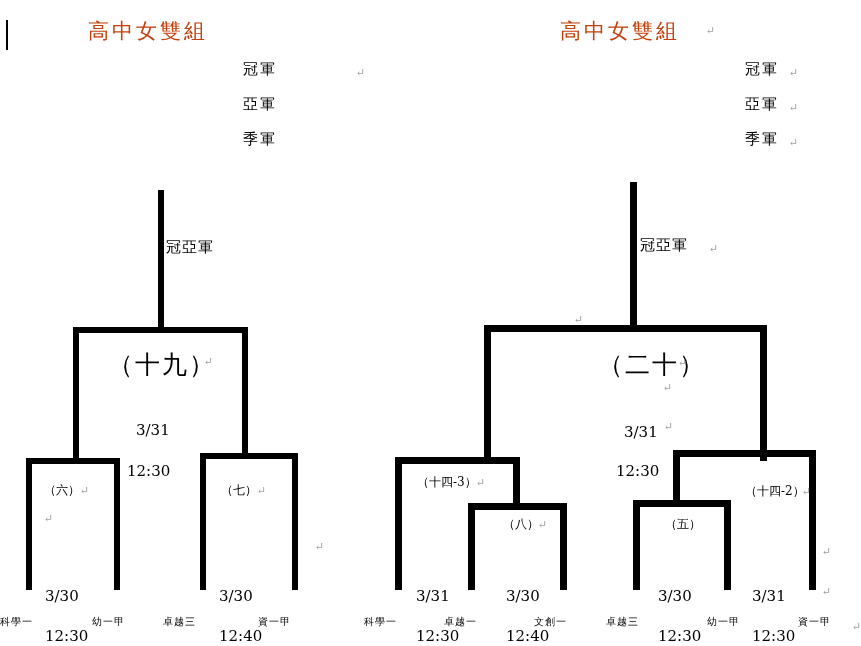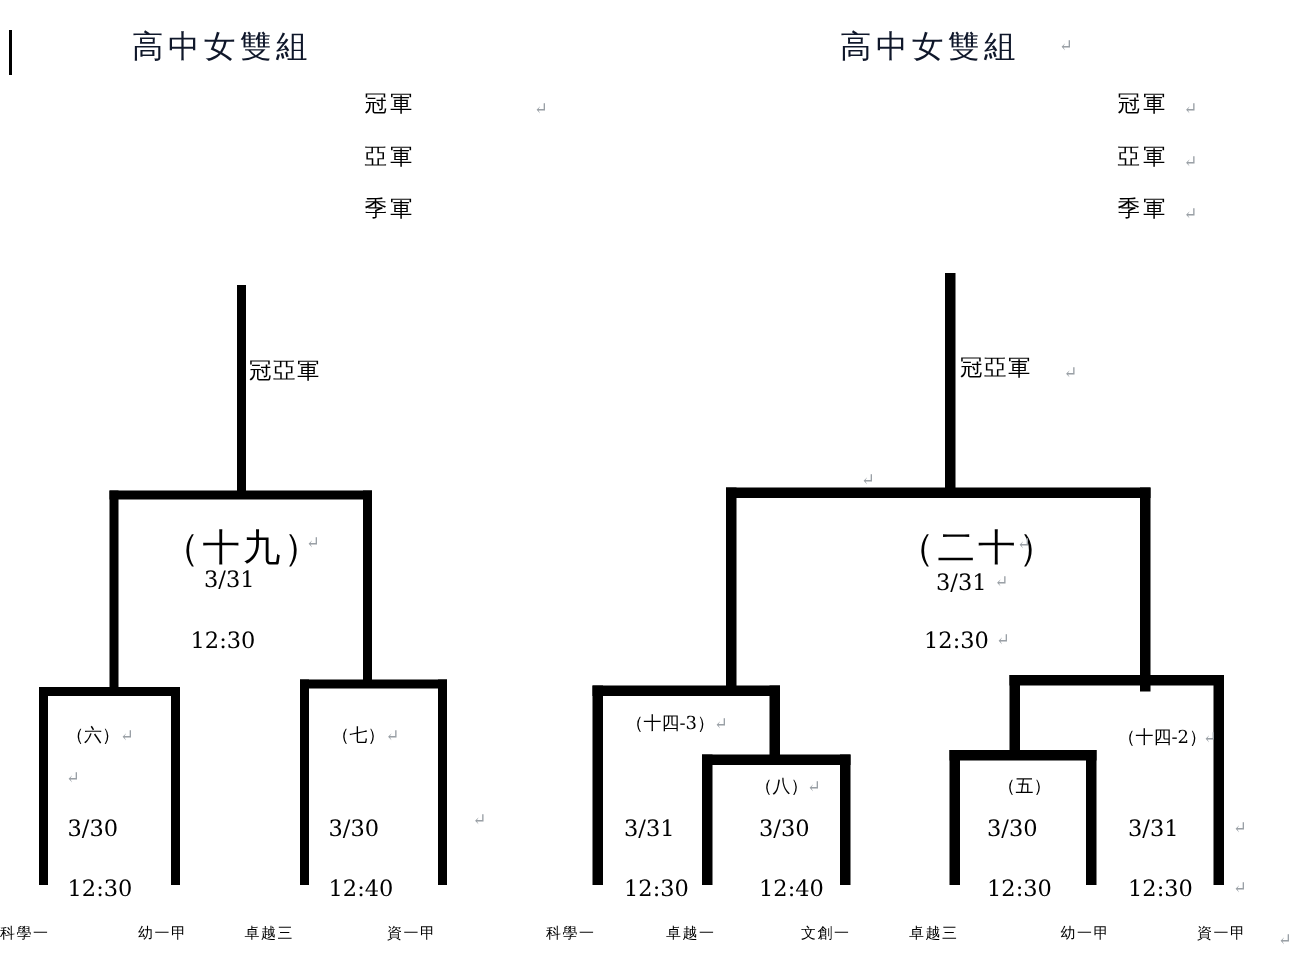--- a/index.html
+++ b/index.html
@@ -17,21 +17,21 @@
   }
 
   
   .abs { position: absolute; }
 
   
   .group-title {
     font-size: 21px;
     letter-spacing: 3px;
     white-space: nowrap;
-    color: #0f172a;
+    color: #c2410c;
   }
   .rank-label {
     font-size: 15px;
     letter-spacing: 2px;
     white-space: nowrap;
   }
   .final-label {
     font-size: 15px;
     letter-spacing: 1px;
     white-space: nowrap;
@@ -47,20 +47,21 @@
   }
   .match-code.small {
     font-size: 12px;
     letter-spacing: 0px;
   }
   .match-date,
   .match-time {
     font-size: 15px;
     white-space: nowrap;
     font-family: "DejaVu Serif", "Liberation Serif", serif;
+    margin-top: 44px;
   }
   .team-name {
     font-size: 10px;
     letter-spacing: 1px;
     white-space: nowrap;
   }
   .pilcrow {
     font-size: 11px;
     color: #9aa0a6;
     white-space: nowrap;

